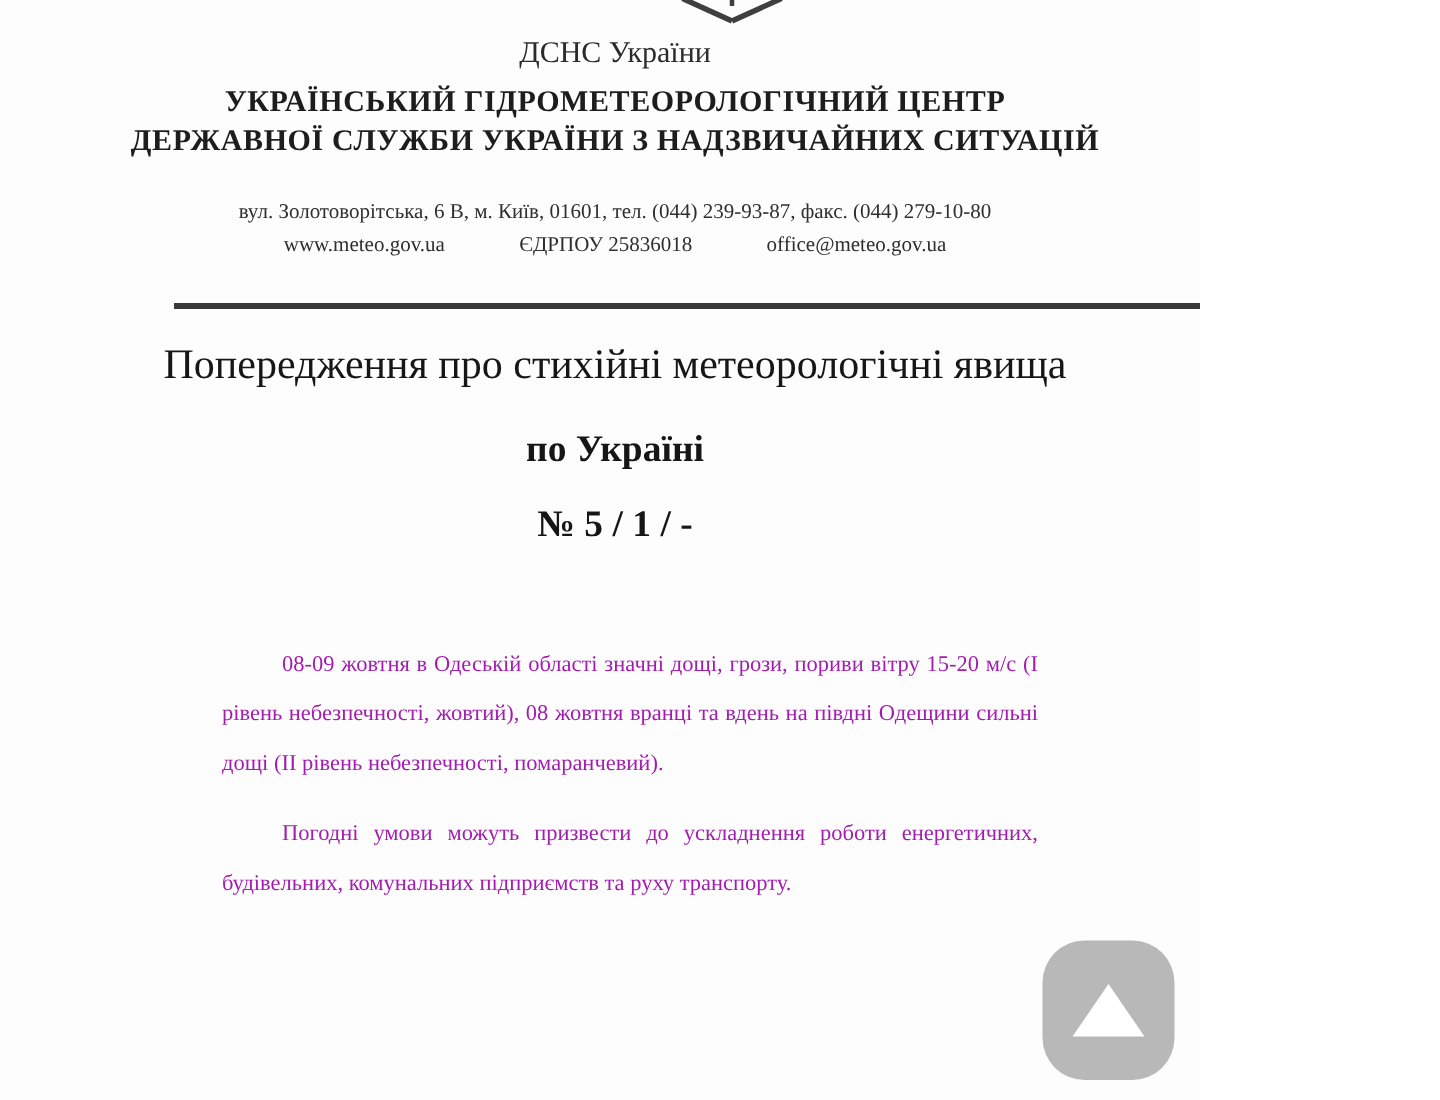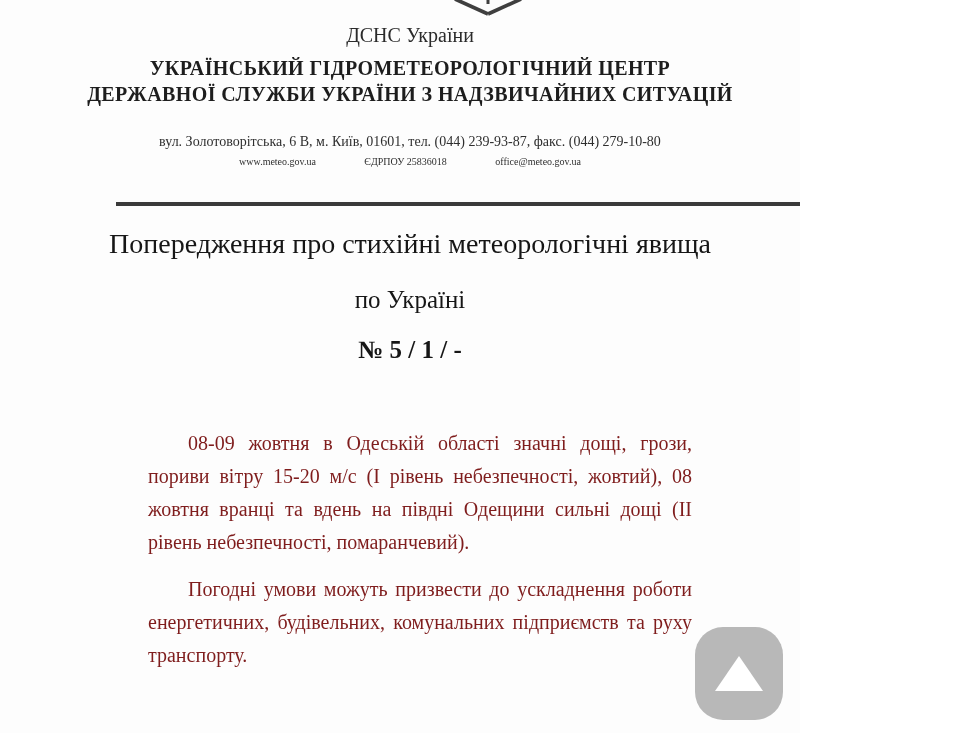--- a/index.html
+++ b/index.html
@@ -14,33 +14,33 @@
   .centered {
     position:absolute; left:20px; right:0;
     text-align:center;
     white-space:nowrap;
   }
   .agency      { top:24px;  font-size:20px; color:#2b2b2b; }
   .org1        { top:57px;  font-size:20px; font-weight:bold; letter-spacing:0.4px; color:#1d1d1d; }
   .org2        { top:83px;  font-size:20px; font-weight:bold; letter-spacing:0.4px; color:#1d1d1d; }
   .abbr        { top:106px; font-size:18px; }
   .address     { top:134px; font-size:14px; color:#2e2e2e; }
-  .contacts    { top:156px; font-size:10px; color:#2e2e2e; }
+  .contacts    { top:156px; font-size:14px; color:#2e2e2e; }
   .contacts span { margin:0 23px; }
   .divider {
     position:absolute; top:202px; left:116px;
     width:760px; height:4px; background:#3a3a3a;
   }
   .title       { top:228px; font-size:28px; font-weight:normal; color:#161616; }
-  .subtitle    { top:286px; font-size:25px; font-weight:normal; color:#161616; }
+  .subtitle    { top:286px; font-size:25px; font-weight:bold; color:#161616; }
   .docnum      { top:336px; font-size:25px; font-weight:bold; color:#161616; }
   .body {
     position:absolute; top:427px; left:148px; right:108px;
-    font-size:20px; line-height:33px;
-    text-align:justify; color:#7f1d1d;
+    font-size:15px; line-height:33px;
+    text-align:justify; color:#a21caf;
   }
   .body p { margin:0 0 14px 0; text-indent:40px; }
   .emblem {
     position:absolute; top:0; left:452px;
     width:72px; height:16px;
   }
   .scroll-top {
     position:absolute; right:17px; bottom:13px;
     width:88px; height:93px;
     background:#b8b8b8;

